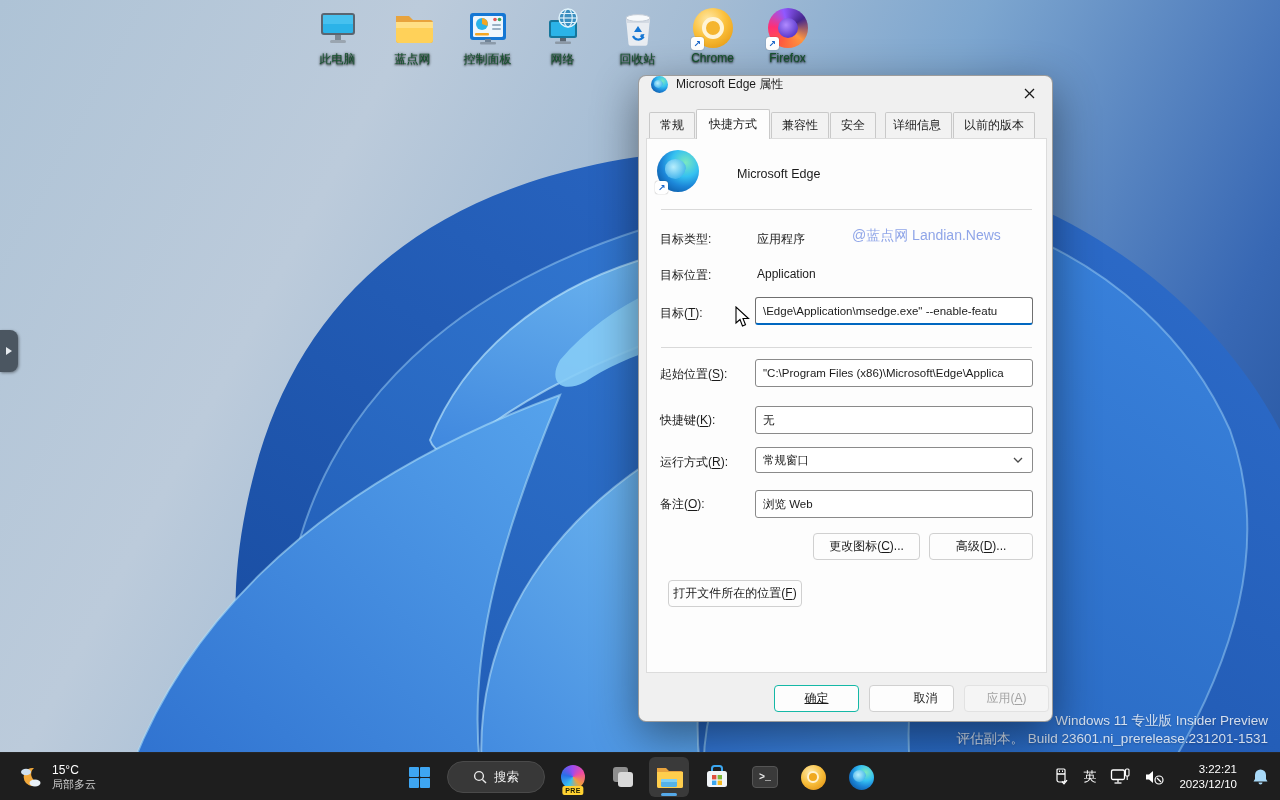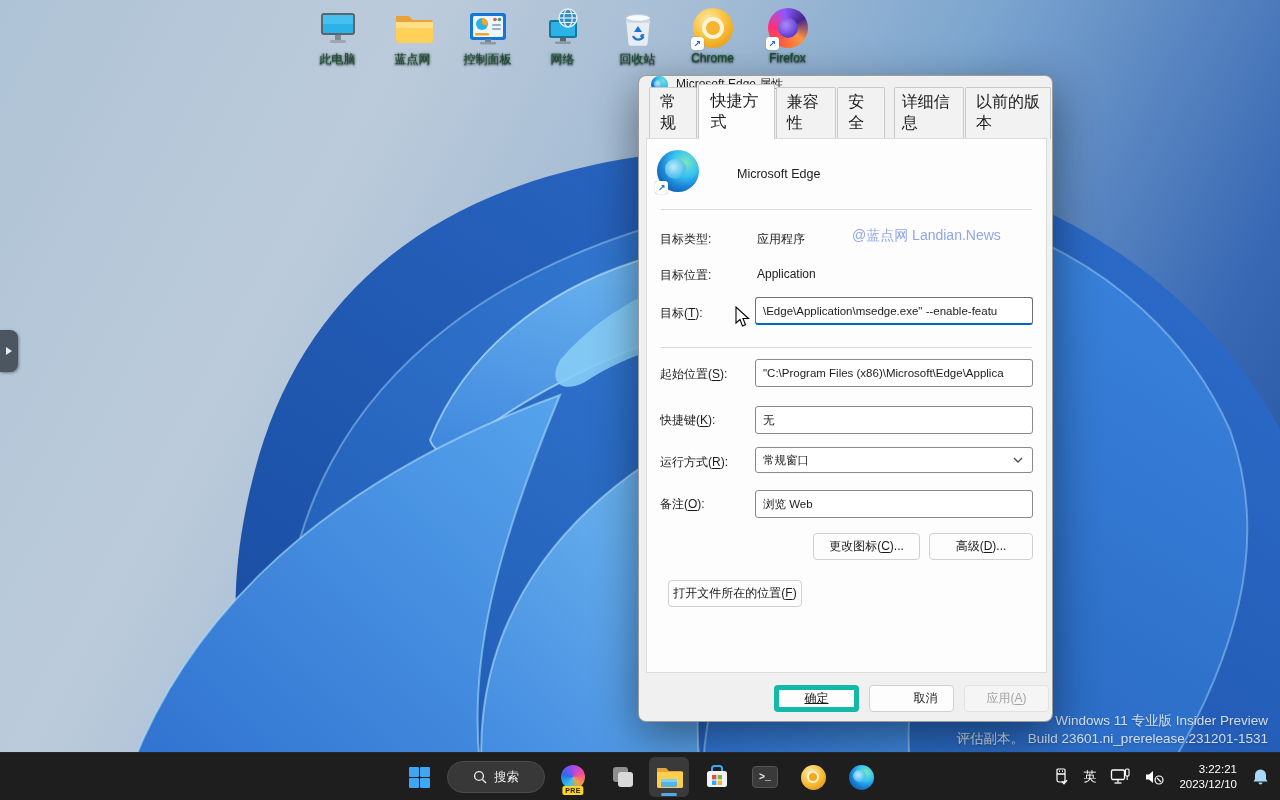--- a/index.html
+++ b/index.html
@@ -29,21 +29,21 @@
   .dialog { position:absolute; left:638px; top:75px; width:415px; height:647px; background:#f0f0f0;
     border:1px solid rgba(0,0,0,.35); border-radius:8px; box-shadow:0 14px 45px rgba(0,0,0,.45); }
   .dlg-titlebar { position:absolute; left:0; top:0; right:0; height:36px; display:flex; align-items:flex-start; padding:0 12px; }
   .dlg-title { font-size:12px; color:#1b1b1b; margin-left:8px; }
   .dlg-close { position:absolute; right:8px; top:3px; width:30px; height:28px; display:flex; align-items:center; justify-content:center; border-radius:5px; }
   .edge-logo { border-radius:50%; background:radial-gradient(circle at 68% 30%,#7ae8c0 0%,#35c1f1 34%,#1c86d8 58%,#0c59a4 85%); position:relative; }
   .edge-logo::after { content:""; position:absolute; left:18%; top:22%; width:52%; height:46%; border-radius:50%;
     background:radial-gradient(circle at 40% 40%,#cdf5ff 0%,#49b7ee 70%,transparent 72%); opacity:.85; }
 
   .tabs { position:absolute; left:10px; top:38px; display:flex; align-items:flex-end; height:25px; }
-  .tab { font-size:16px; color:#1b1b1b; background:#f2f2f2; border:1px solid #c9c9c9; border-bottom:none;
+  .tab { font-size:12px; color:#1b1b1b; background:#f2f2f2; border:1px solid #c9c9c9; border-bottom:none;
     padding:4px 10px 5px; margin-right:1px; border-radius:2px 2px 0 0; }
   .tab.active { background:#fdfdfd; padding:6px 12px 6px; position:relative; z-index:2; }
   .tab.gap { margin-left:8px;padding-left:7px; }
 
   .dlg-panel { position:absolute; left:7px; top:62px; width:401px; height:535px; background:#fdfdfd; border:1px solid #dcdcdc; }
   .hdr-logo { position:absolute; left:10px; top:11px; width:42px; height:42px; }
   .hdr-name { position:absolute; left:90px; top:28px; font-size:12.5px; color:#1b1b1b; }
   .sep { position:absolute; left:14px; right:14px; height:1px; background:#d9d9d9; }
   .flabel { position:absolute; left:13px; font-size:12px; color:#1b1b1b; }
   .fvalue { position:absolute; left:110px; font-size:12px; color:#1b1b1b; }
@@ -51,21 +51,21 @@
   .tbox { position:absolute; left:108px; width:278px; height:28px; background:#fff; border:1px solid #8a8a8a; border-radius:3px;
     font-size:11.5px; color:#1b1b1b; display:flex; align-items:center; padding:0 7px; white-space:nowrap; overflow:hidden; }
   .tbox.focus { border-color:#6f6f6f; border-bottom:2px solid #0067c0; }
   .combo .chev { position:absolute; right:9px; top:9px; }
   .rowbtn { position:absolute; height:27px; background:#fdfdfd; border:1px solid #d0d0d0; border-radius:4px;
     font-size:12px; color:#1b1b1b; display:flex; align-items:center; justify-content:center; }
   .ak { text-decoration:underline; text-underline-offset:2px; }
 
   .dlg-footer-btn { position:absolute; top:609px; width:85px; height:27px; border-radius:4px; font-size:12px;
     display:flex; align-items:center; justify-content:center; background:#fdfdfd; border:1px solid #d0d0d0; color:#1b1b1b; }
-  .btn-ok { left:135px; border:5px solid #14b8a6;text-decoration:underline; }
+  .btn-ok { left:135px; border:1px solid #14b8a6;text-decoration:underline; }
   .btn-cancel { left:230px;padding-left:28px; }
   .btn-apply { left:325px; background:#f5f5f5; border:1px solid #e2e2e2; color:#a3a3a3; }
 
   
   .os-watermark { position:absolute; right:12px; top:712px; text-align:right; font-size:13.5px; line-height:18px;
     color:rgba(255,255,255,.8); text-shadow:0 1px 2px rgba(0,0,0,.25); }
 
   
   .cursor { position:absolute; left:735px; top:306px; }
 
@@ -299,20 +299,31 @@
       <span><span>应用(</span><span class="ak">A</span><span>)</span></span>
     </div>
 </div>
 
 <svg class="cursor" width="16" height="22" viewBox="0 0 16 22">
   <path d="M1,1 L1,17 L5,13.5 L7.5,20 L10.5,18.8 L8,12.5 L13.5,12.5 Z" fill="#fff" stroke="#000" stroke-width="1.1"></path>
 </svg>
 
 <div class="taskbar">
 
+  <div class="tb-weather">
+    <svg width="26" height="26" viewBox="0 0 26 26">
+      <path d="M16,4 A9,9 0 1 0 22,18 A8,8 0 0 1 16,4 Z" fill="#f2a93b"></path>
+      <ellipse cx="8" cy="8" rx="5" ry="3.2" fill="#cfe0ef"></ellipse>
+      <ellipse cx="17" cy="19" rx="5.5" ry="3.4" fill="#e9f1f8"></ellipse>
+    </svg>
+    <div>
+      <div class="t1">15°C</div>
+      <div class="t2">局部多云</div>
+    </div>
+  </div>
 
   <div class="tb-center">
     <div class="tb-cell">
       <svg width="23" height="23" viewBox="0 0 23 23">
         <rect x="1" y="1" width="10" height="10" rx="1" fill="#3ea6f2"></rect>
           <rect x="12" y="1" width="10" height="10" rx="1" fill="#3ea6f2"></rect>
           <rect x="1" y="12" width="10" height="10" rx="1" fill="#3ea6f2"></rect>
           <rect x="12" y="12" width="10" height="10" rx="1" fill="#3ea6f2"></rect>
       </svg>
     </div>

